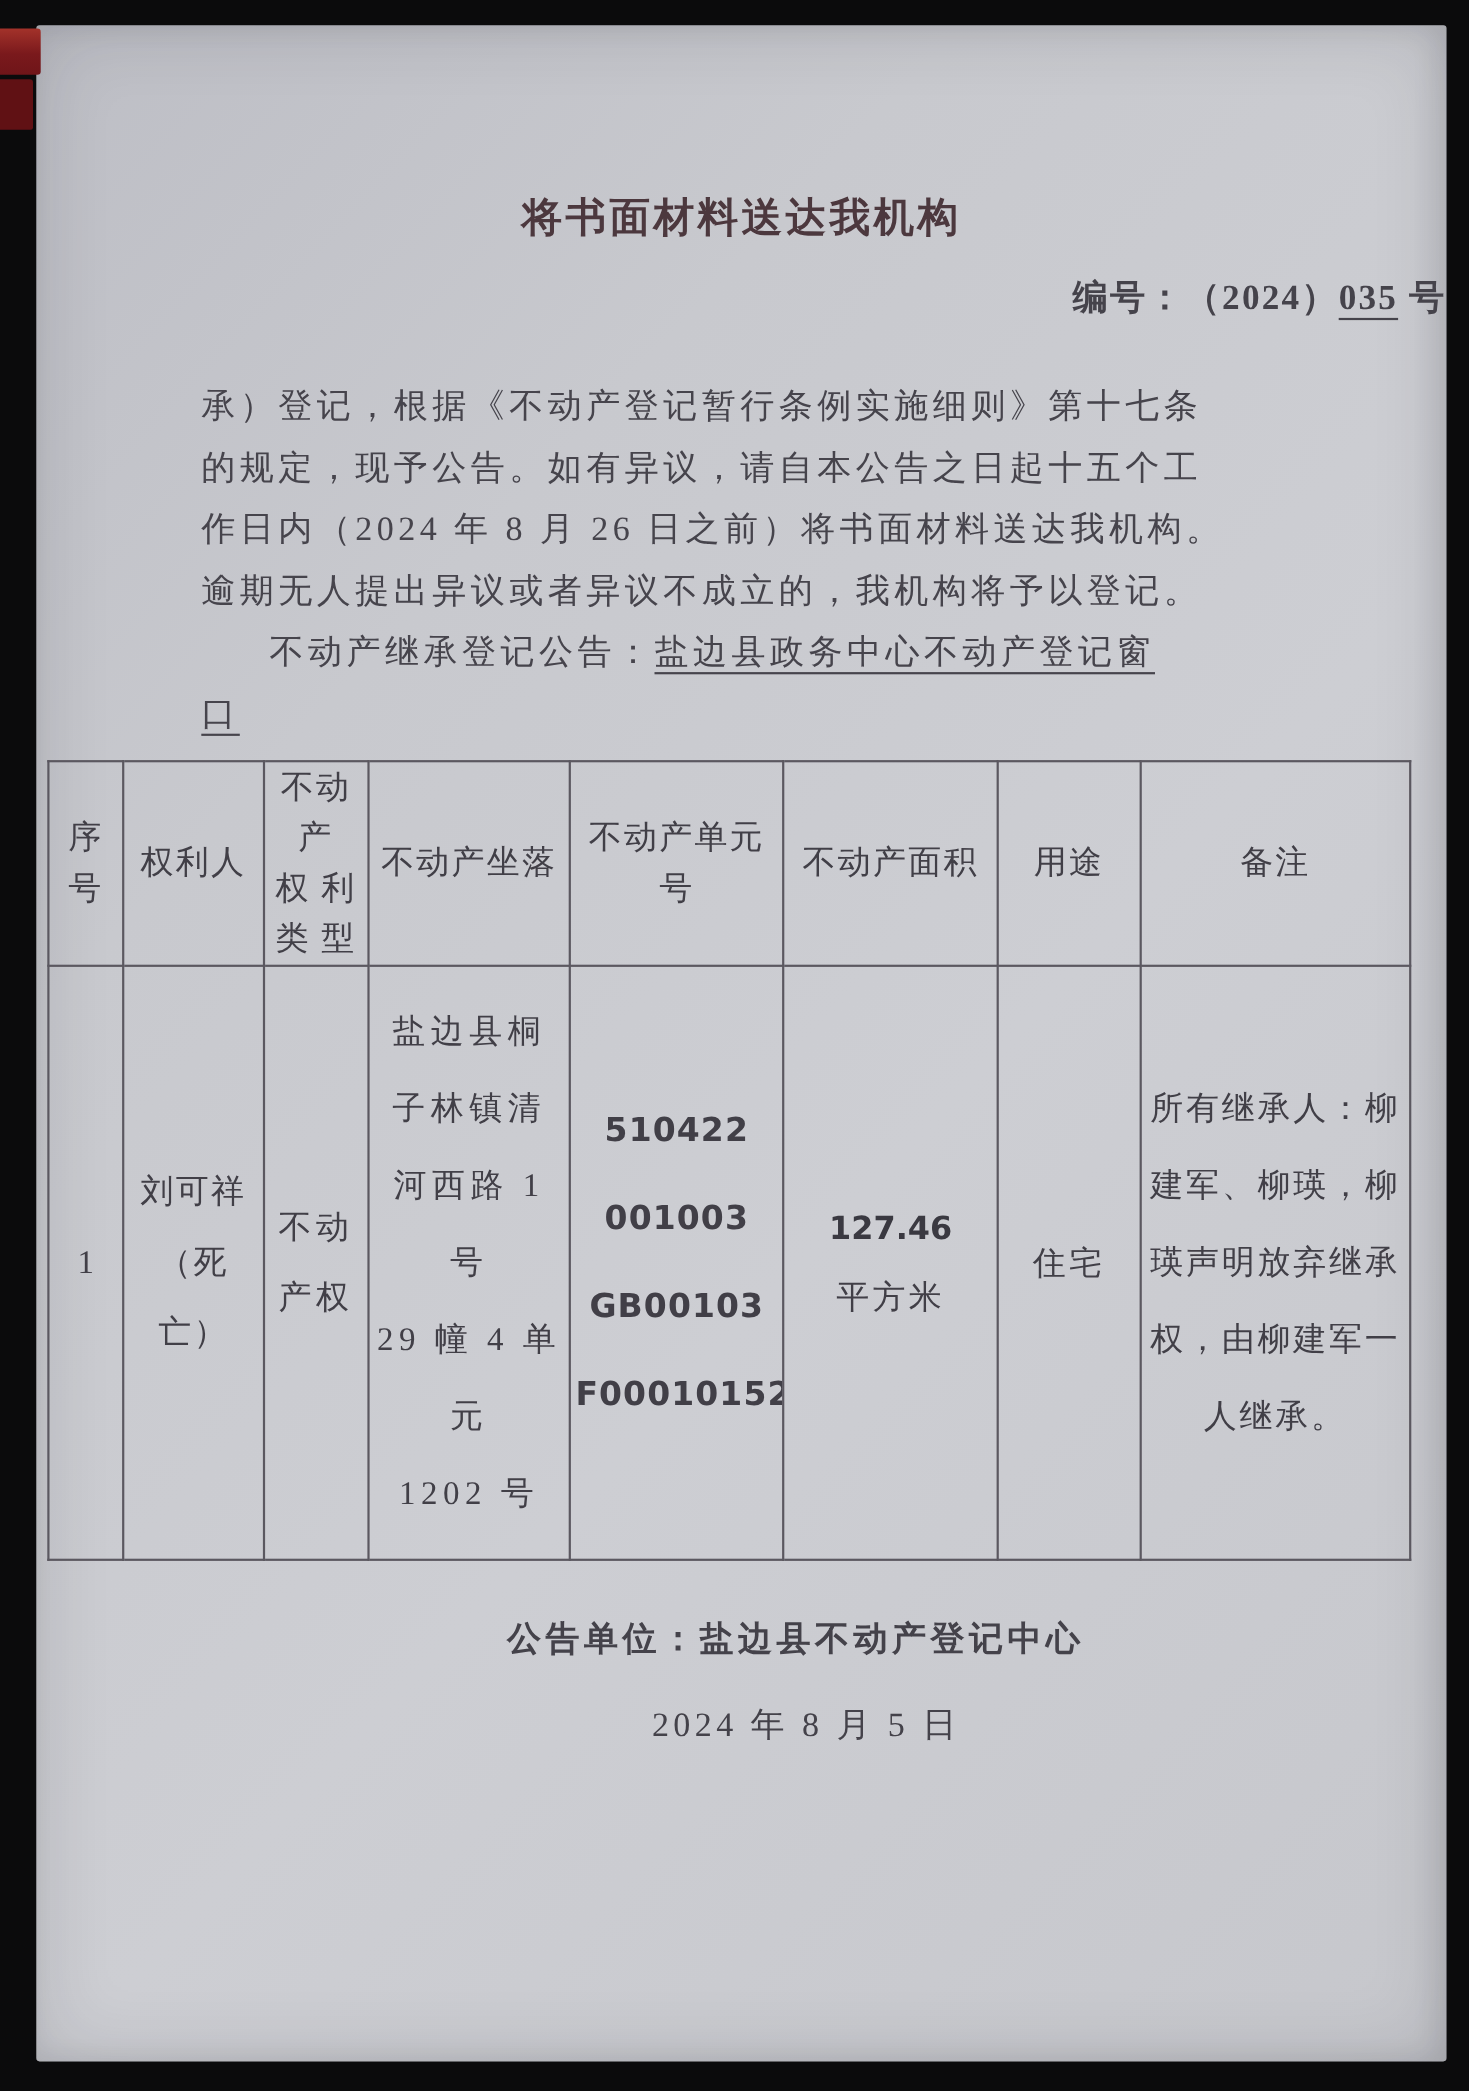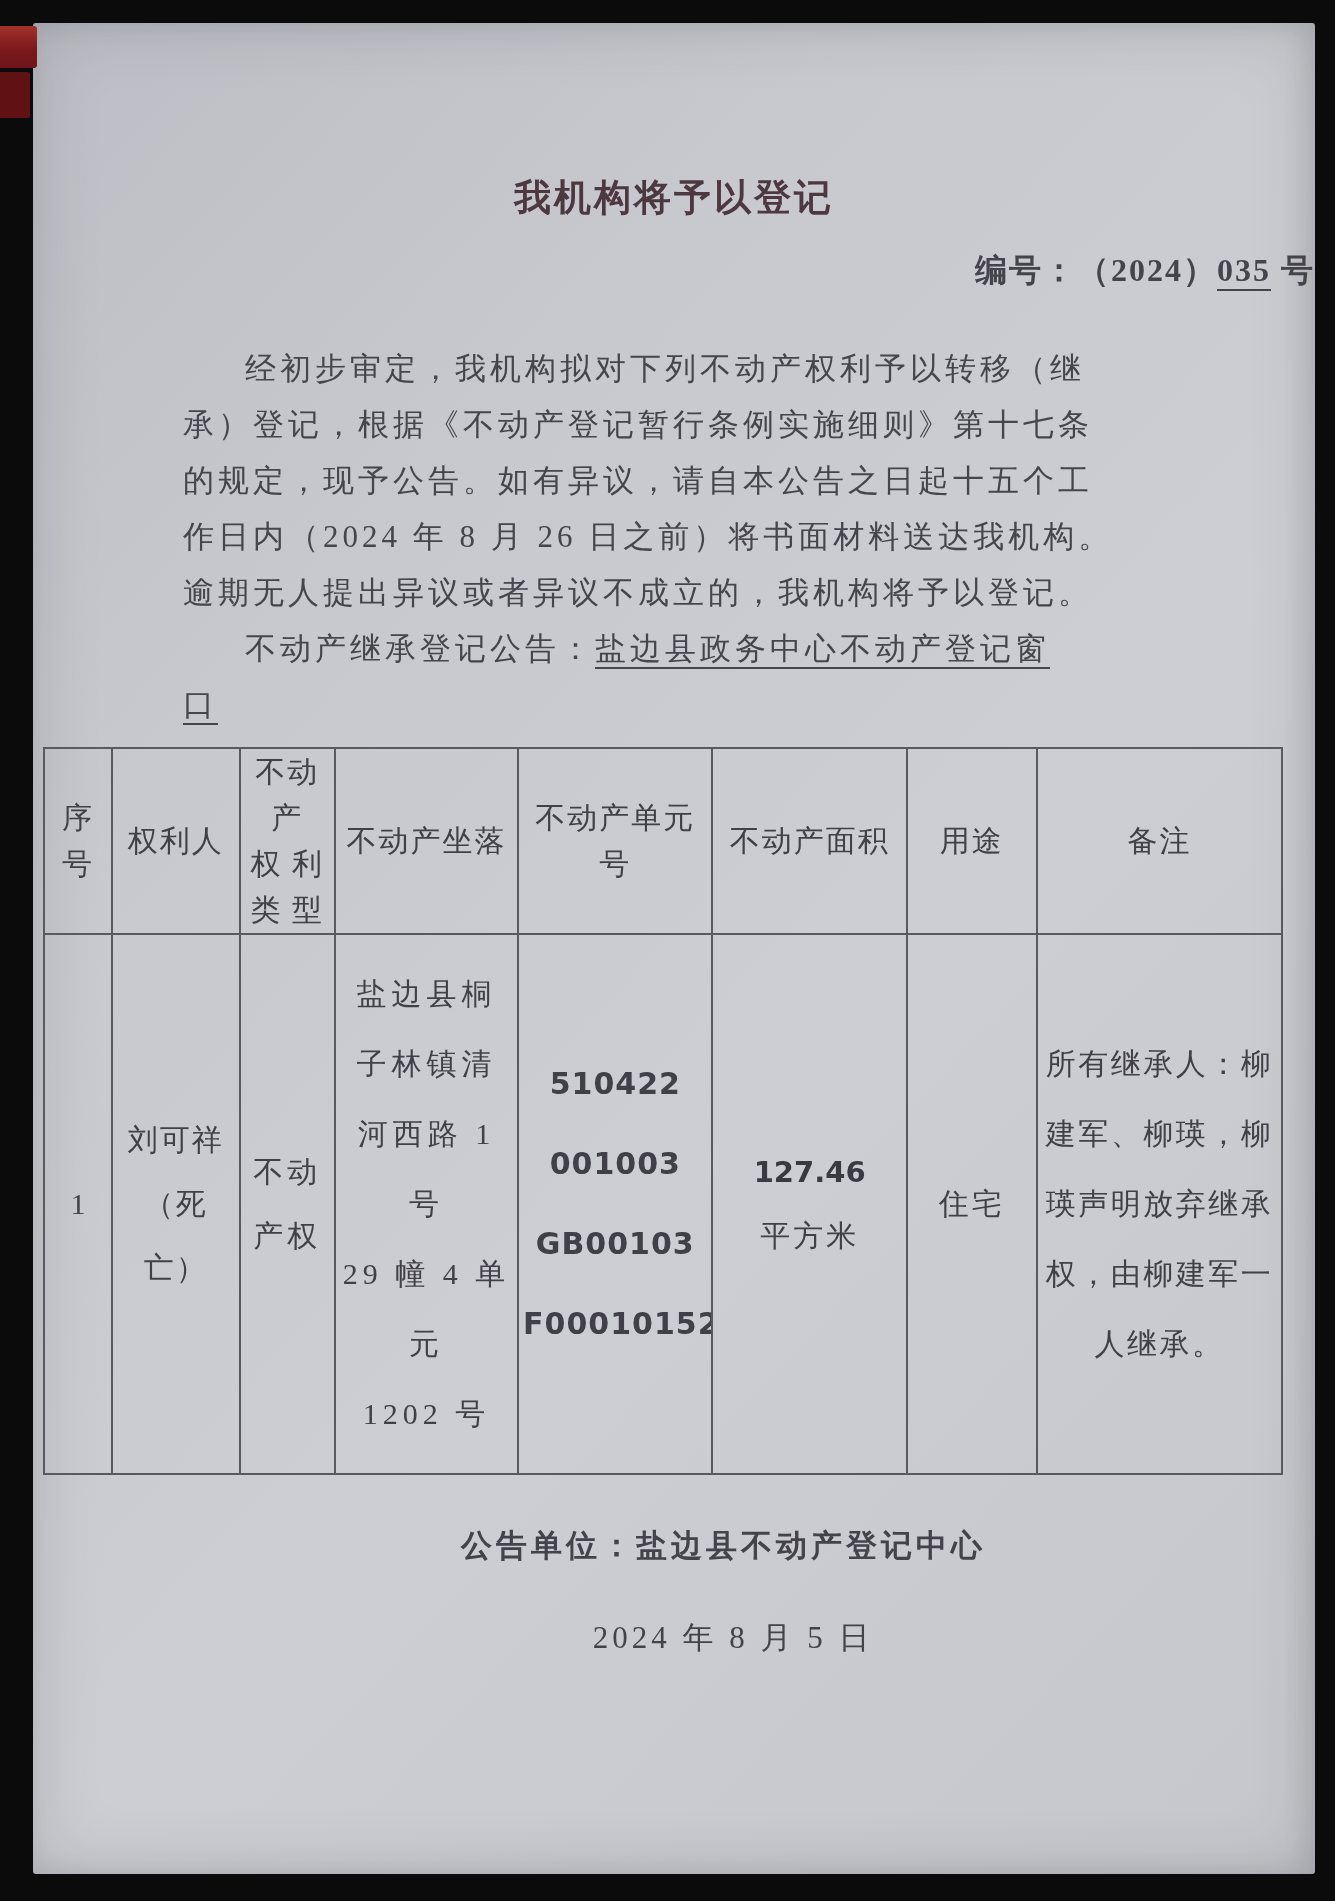--- a/index.html
+++ b/index.html
@@ -74,38 +74,37 @@
   td.cell-usage{letter-spacing:3px;}
   td.cell-remark{
     text-align:justify;padding:0 16px;
     line-height:70px;letter-spacing:2.5px;font-size:29px;
   }
   .issuer{
     margin-top:50px;padding-left:99px;text-align:center;
     font-size:31px;font-weight:600;letter-spacing:4px;color:#44424a;
   }
   .date{
-    margin-top:50px;padding-left:118px;text-align:center;
+    margin-top:36px;padding-left:118px;text-align:center;
     font-size:31px;letter-spacing:4px;color:#44424a;
   }
 </style>
 </head>
 <body>
 
 <div class="red-mark m1"></div>
 <div class="red-mark m2"></div>
 
 <div class="paper">
 
-  <div class="doc-title">我机构将予以登记</div>
+  <div class="doc-title">将书面材料送达我机构</div>
 
   <div class="doc-no"><span>编号：（2024）</span><span class="u">035</span><span> 号</span></div>
 
   <div class="para">
-    <div class="pline indent">经初步审定，我机构拟对下列不动产权利予以转移（继</div>
     <div class="pline">承）登记，根据《不动产登记暂行条例实施细则》第十七条</div>
     <div class="pline">的规定，现予公告。如有异议，请自本公告之日起十五个工</div>
     <div class="pline">作日内（2024 年 8 月 26 日之前）将书面材料送达我机构。</div>
     <div class="pline">逾期无人提出异议或者异议不成立的，我机构将予以登记。</div>
     <div class="pline indent"><span>不动产继承登记公告：</span><span class="u">盐边县政务中心不动产登记窗</span></div>
     <div class="pline"><span class="u">口</span></div>
   </div>
 
 
   <table class="prop">

